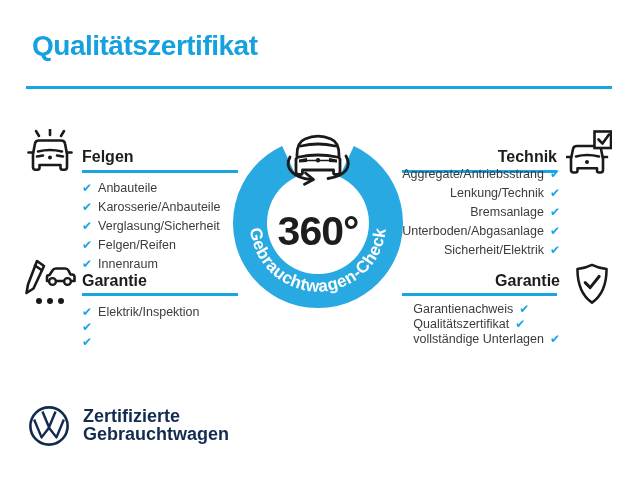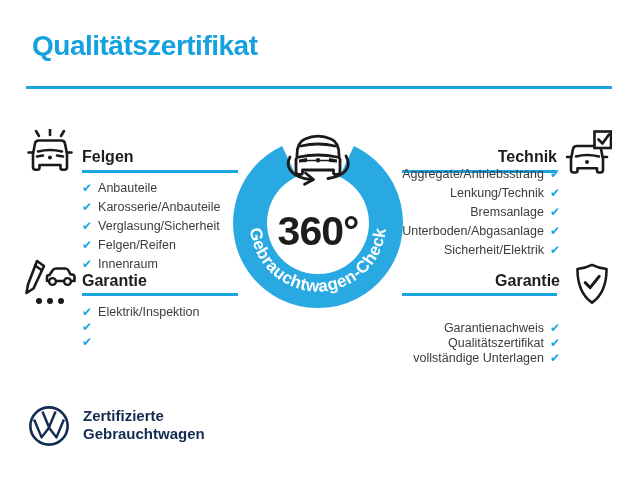--- a/index.html
+++ b/index.html
@@ -24,21 +24,21 @@
   .h-technik{right:83px;top:148px;text-align:left;}
   .r-technik{right:83px;top:170px;width:155px;}
   .h-garantie{right:80px;top:272px;text-align:left;}
   .r-garantie{right:83px;top:293px;width:155px;}
 
   
   .list{position:absolute;display:flex;flex-direction:column;}
   .l-optik{left:82px;top:178px;}
   .l-wartung{left:82px;top:304px;}
   .l-technik{right:80px;top:164px;align-items:flex-end;}
-  .l-garantie{right:80px;top:320px;align-items:flex-end;}
+  .l-garantie{right:80px;top:301px;}
   .row19 .item{height:19px;}
   .row15 .item{height:15px;}
   .item{display:flex;align-items:center;gap:6px;font-size:12.5px;color:#3c3c3c;white-space:nowrap;}
   .check{
     font-family:"DejaVu Sans",sans-serif;font-size:12px;font-weight:bold;color:#1BA5E0;
     line-height:1;
   }
 
   
   .icon{position:absolute;}
@@ -54,21 +54,21 @@
     letter-spacing:0.4px;
   }
   .big-360{
     font-family:"Liberation Sans",sans-serif;font-size:41px;font-weight:bold;fill:#1d1d1b;
     letter-spacing:-1px;
   }
 
   
   .logo{position:absolute;left:28px;top:405px;}
   .footer-text{
-    position:absolute;left:83px;top:407px;font-size:15px;font-weight:bold;color:#132B50;
+    position:absolute;left:83px;top:407px;font-size:18px;font-weight:bold;color:#132B50;
     line-height:18px;
   }
 </style>
 </head>
 <body>
 
 <div class="page">
 
   <div class="title">Qualitätszertifikat</div>
   <div class="title-rule"></div>

